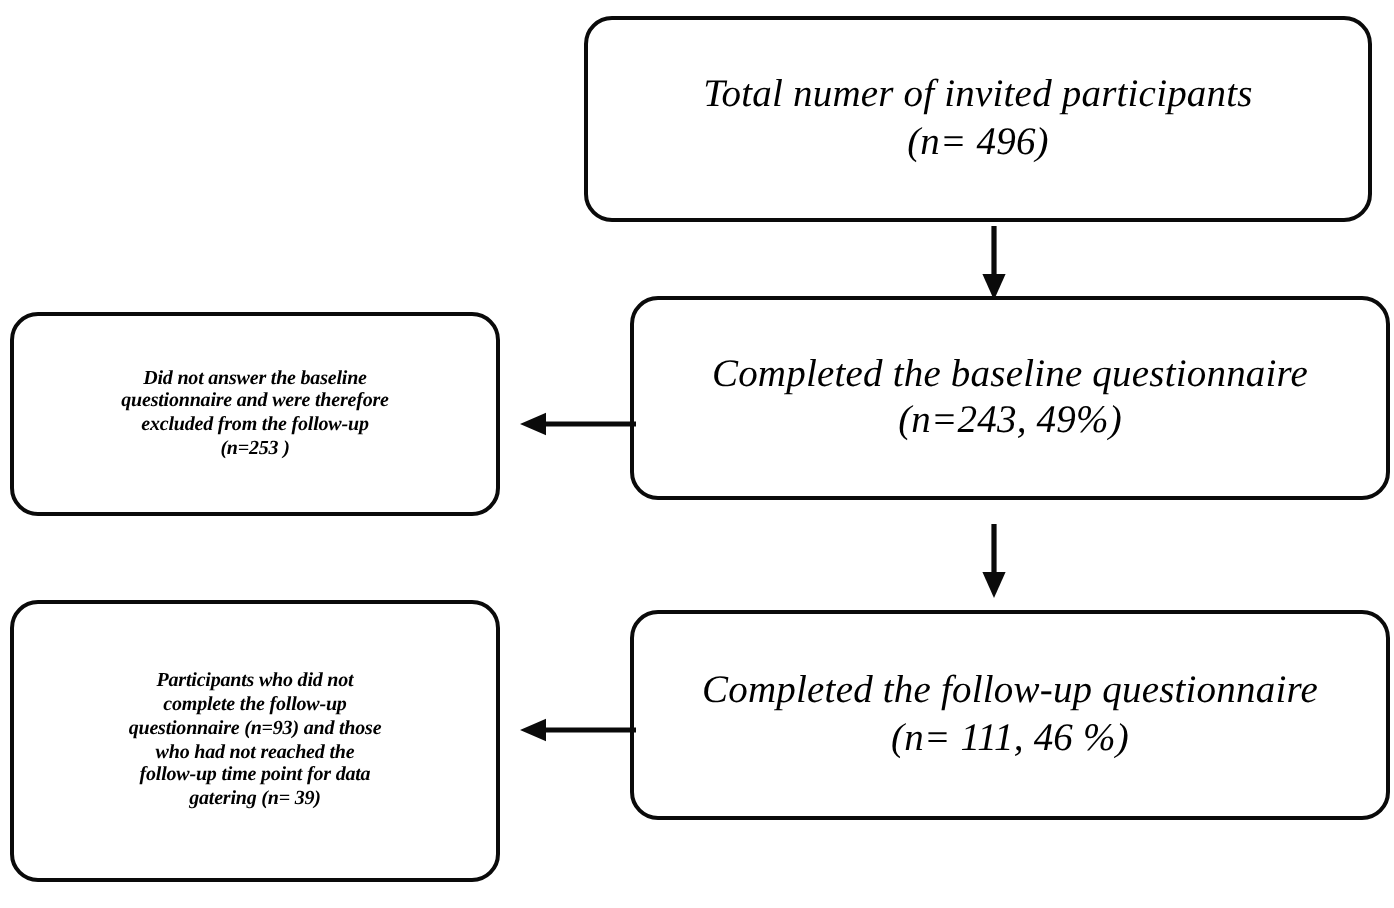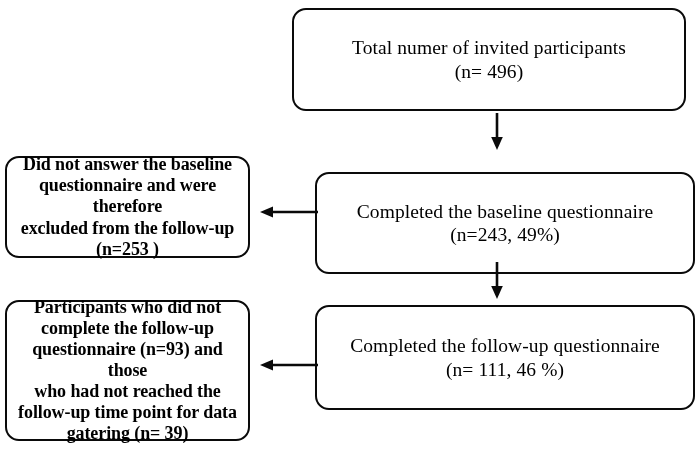--- a/index.html
+++ b/index.html
@@ -28,37 +28,38 @@
     justify-content: center;
     text-align: center;
   }
 
   .box .txt {
     display: block;
     width: 100%;
     padding: 0 4px;
     box-sizing: border-box;
     white-space: pre-line;
+    font-style: italic;
   }
 
   
   .main-box .txt {
     font-size: 19.5px;
     line-height: 1.20;
     font-weight: 400;
     letter-spacing: 0.1px;
   }
 
   #box-total    { left: 292px; top: 8px;   width: 394px; height: 103px; }
-  #box-baseline { left: 315px; top: 172px; width: 380px; height: 102px; }
+  #box-baseline { left: 315px; top: 148px; width: 380px; height: 102px; }
   #box-followup { left: 315px; top: 305px; width: 380px; height: 105px; }
 
   
   .side-box .txt {
-    font-size: 18px;
+    font-size: 10px;
     line-height: 1.17;
     font-weight: bold;
     letter-spacing: -0.1px;
   }
 
   #box-excluded-baseline { left: 5px; top: 156px; width: 245px; height: 102px; }
   #box-excluded-followup { left: 5px; top: 300px; width: 245px; height: 141px; justify-content: center; }
 
   
   .v-arrow {

